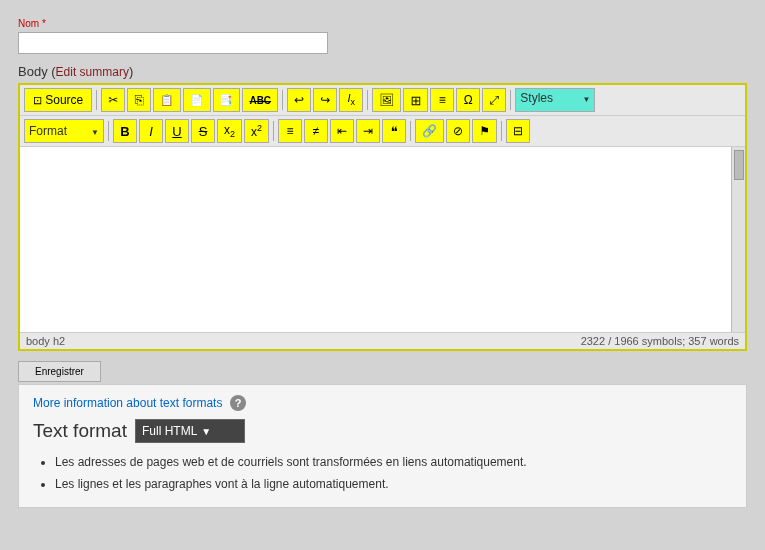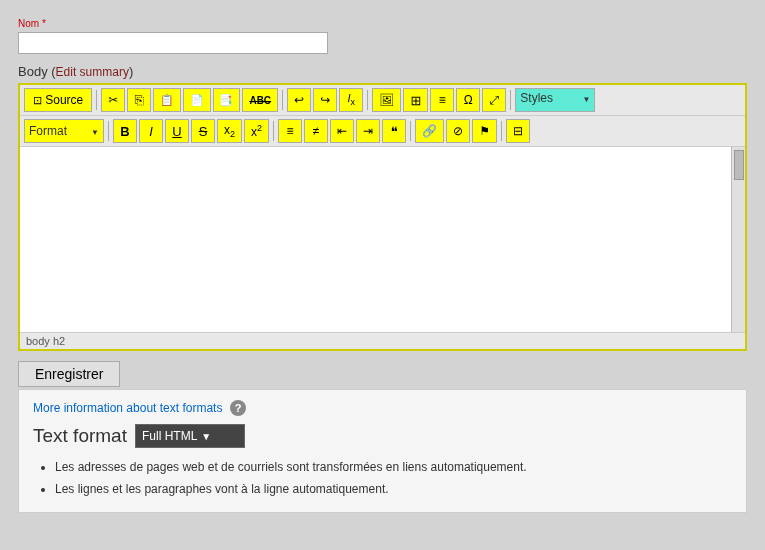--- a/index.html
+++ b/index.html
@@ -214,21 +214,21 @@
       margin-bottom: 4px;
       line-height: 1.5;
     }
     .save-btn-area {
       margin-top: 8px;
     }
     .save-btn {
       background: #e0e0e0;
       border: 1px solid #aaa;
       padding: 4px 16px;
-      font-size: 14px;
+      font-size: 10px;
       cursor: pointer;
     }
     .help-icon {
       display: inline-flex;
       align-items: center;
       justify-content: center;
       width: 16px;
       height: 16px;
       border-radius: 50%;
       background: #888;
@@ -379,20 +379,21 @@
       <div class="editor-area-container">
         <div class="editor-text-area" contenteditable="true" style="">
         </div>
         <div class="scrollbar-track">
           <div class="scrollbar-thumb"></div>
         </div>
       </div>
 
       <div class="editor-status">
         <span>body  h2</span>
+        <span>2322 / 1966 symbols; 357 words</span>
       </div>
     </div>
   </div>
 
   <div class="save-btn-area">
     <button class="save-btn">Enregistrer</button>
   </div>
 
   <div class="text-format-section">
     <div class="more-info-row">

